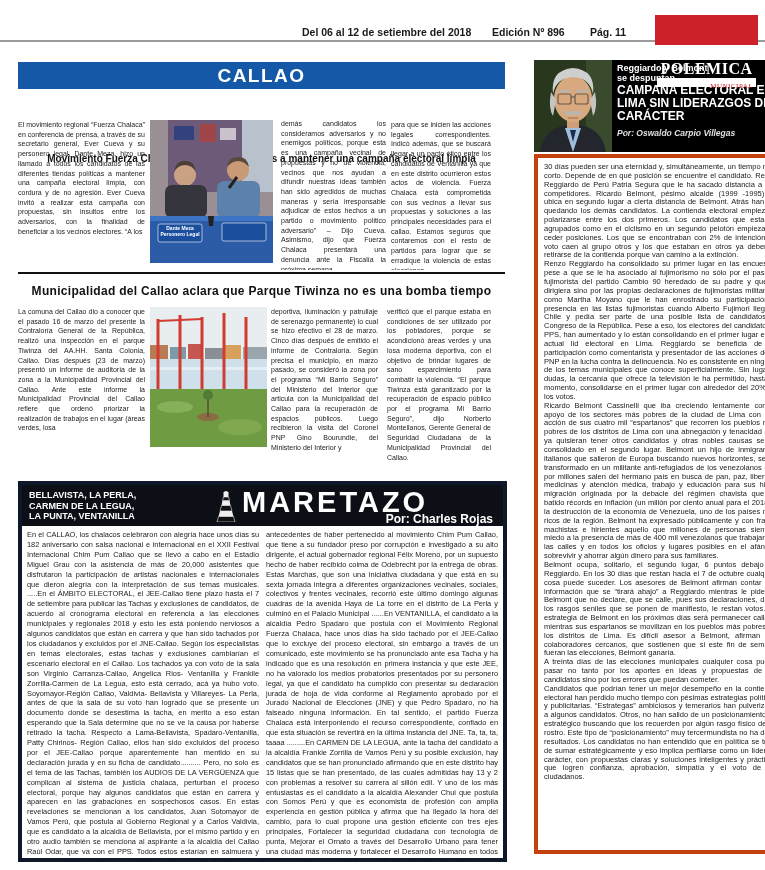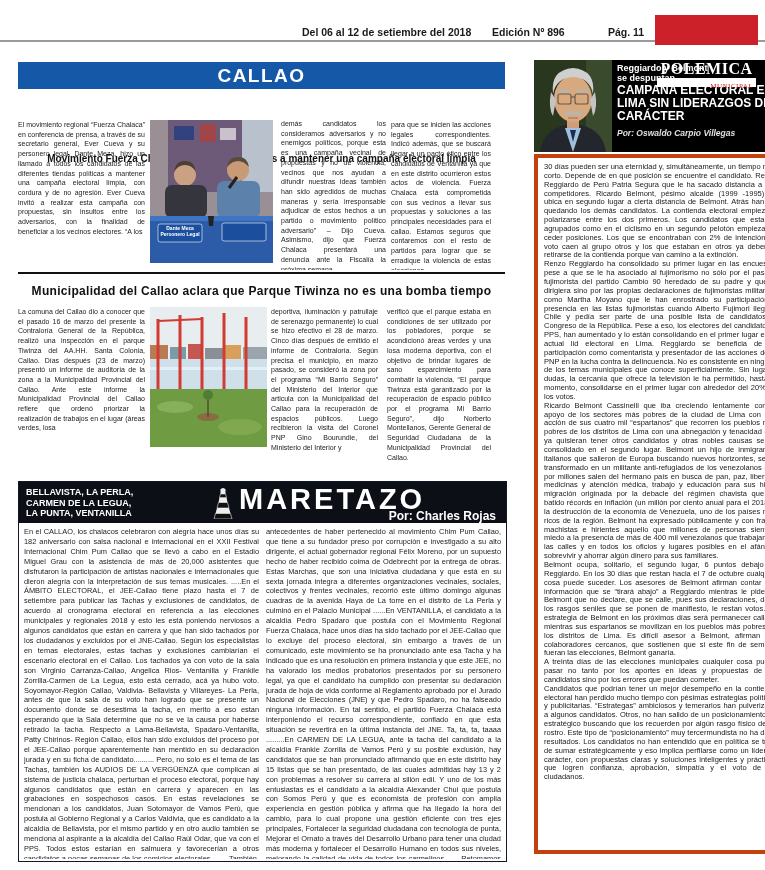--- a/index.html
+++ b/index.html
@@ -1,21 +1,21 @@
 <!DOCTYPE html>
 <html><head>
 <meta charset="utf-8">
 <style>
   html,body { margin:0; padding:0; background:#d9d9d9; }
   .page { position:relative; width:765px; height:870px; background:#ffffff; margin:0 auto;
           font-family:"Liberation Sans", sans-serif; overflow:hidden; }
 
   
   .m-item { position:absolute; top:26px; font-size:10.5px; font-weight:bold; color:#1a1a1a; }
-  .m-date { left:292px;padding-left:10px; } .m-edition { left:492px; } .m-page { left:590px;margin-left:18px; }
+  .m-date { left:292px;padding-left:10px; } .m-edition { left:492px; } .m-page { left:590px; }
   .header-rule { position:absolute; top:40px; left:0; width:765px; height:2px; background:#9a9a9a; }
   .logo { position:absolute; left:655px; top:15px; width:103px; height:30px; background:#cc2128; text-align:center; z-index:2; }
   .logo-title { font-family:"Liberation Serif", serif; font-weight:bold; font-size:16px; color:#fff; line-height:19px; letter-spacing:0.5px;margin-top:44px; }
   .logo-band { margin:0 2px; background:#fff; height:9px; line-height:9px; text-align:right; padding-right:3px; }
   .logo-sub { color:#cc2128; font-size:7px; font-weight:normal; letter-spacing:0.5px; font-family:"Liberation Serif", serif; }
 
   
   .callao-banner { position:absolute; left:18px; top:62px; width:487px; height:27px; background:#1558a8; color:#fff;
                    display:flex; align-items:center; justify-content:center; font-size:19px; font-weight:bold; letter-spacing:1.5px; }
   .headline { position:absolute; text-align:center; font-weight:bold; color:#111; }
@@ -30,21 +30,21 @@
   .a2c3 { left:387px; top:307px; width:104px; height:168px; }
   .photo { position:absolute; }
   .a1photo { left:150px; top:120px; width:123px; height:143px; }
   .a2photo { left:150px; top:307px; width:117px; height:140px; }
   .photo svg { display:block; width:100%; height:100%; }
   .nameplate { position:absolute; left:8px; top:106px; width:44px; font-size:5px; line-height:5.5px; color:#fff;
                text-align:center; white-space:pre-line; font-weight:bold; }
   .divider { position:absolute; left:18px; top:272px; width:487px; height:2px; background:#111; }
 
   
-  .maretazo { position:absolute; left:18px; top:481px; width:489px; height:381px; border:1px solid #0f172a; box-sizing:border-box; background:#fff; }
+  .maretazo { position:absolute; left:18px; top:481px; width:489px; height:381px; border:4px solid #0f172a; box-sizing:border-box; background:#fff; }
   .mz-banner { position:relative; height:41px; background:#0c0f16; }
   .mz-districts { position:absolute; left:7px; top:5px; color:#fff; font-weight:bold; font-size:9px; line-height:10.5px; white-space:pre-line; }
   .lighthouse-icon { position:absolute; left:192px; top:4px; width:24px; height:33px; }
   .mz-title { position:absolute; left:220px; top:0; color:#fff; font-weight:bold; font-size:29px; letter-spacing:3px; line-height:34px; }
   .mz-byline { position:absolute; right:10px; top:27px; color:#fff; font-weight:bold; font-size:12px; }
   .mz-cols { display:flex; gap:7px; padding:4px 5px; }
   .mz-col { width:236px; height:332px; font-size:7.4px; line-height:9.9px; text-align:justify; color:#222; overflow:hidden; }
 
   
   .opinion { position:absolute; left:534px; top:60px; width:253px; }

